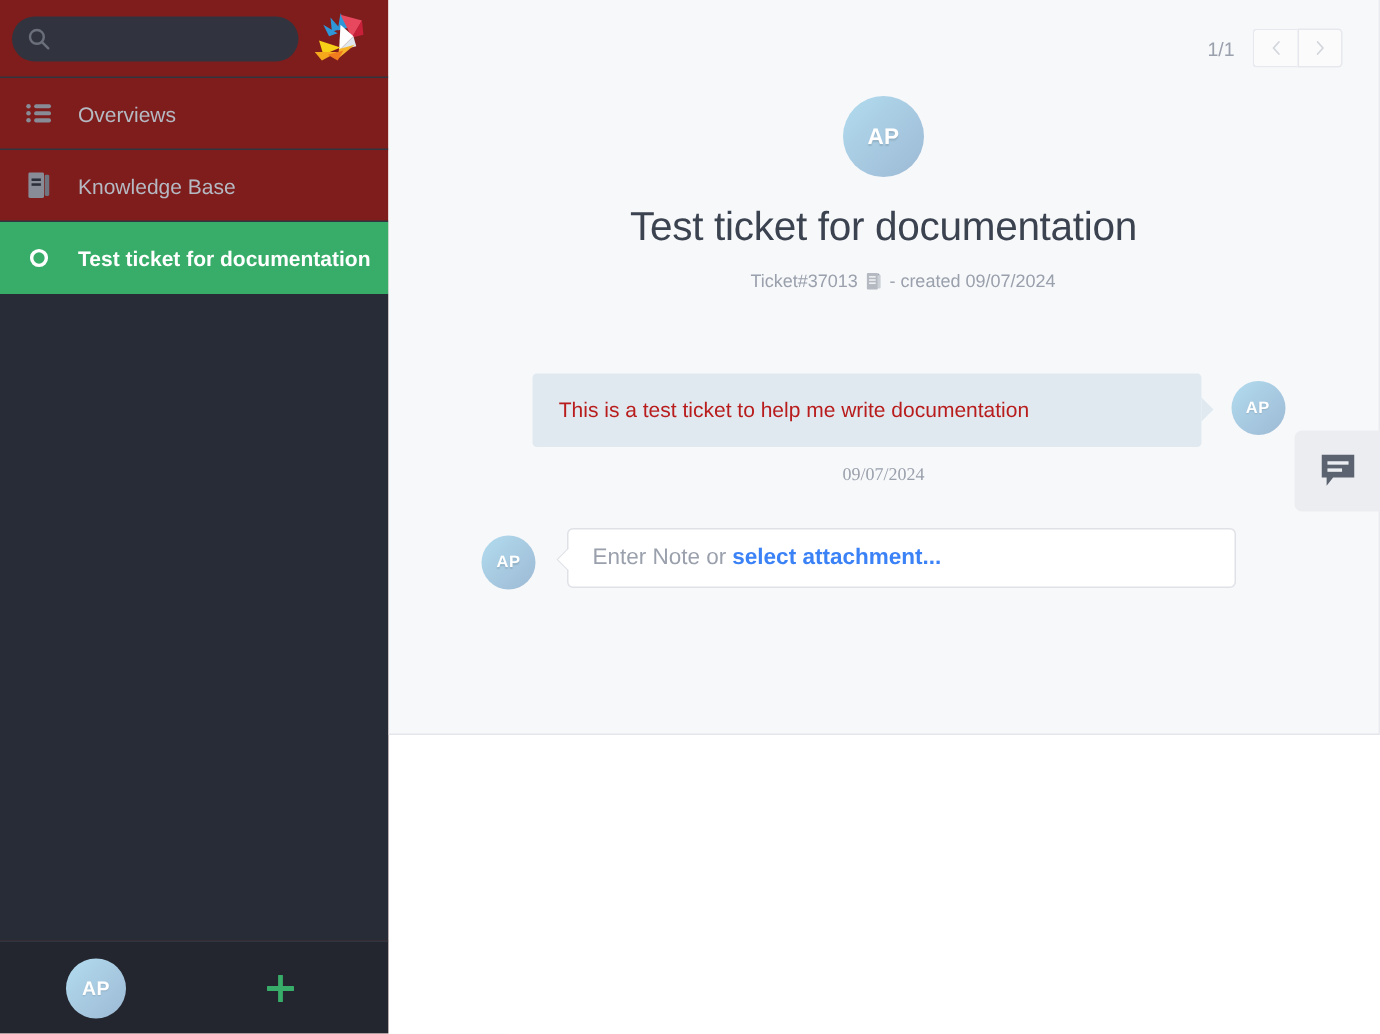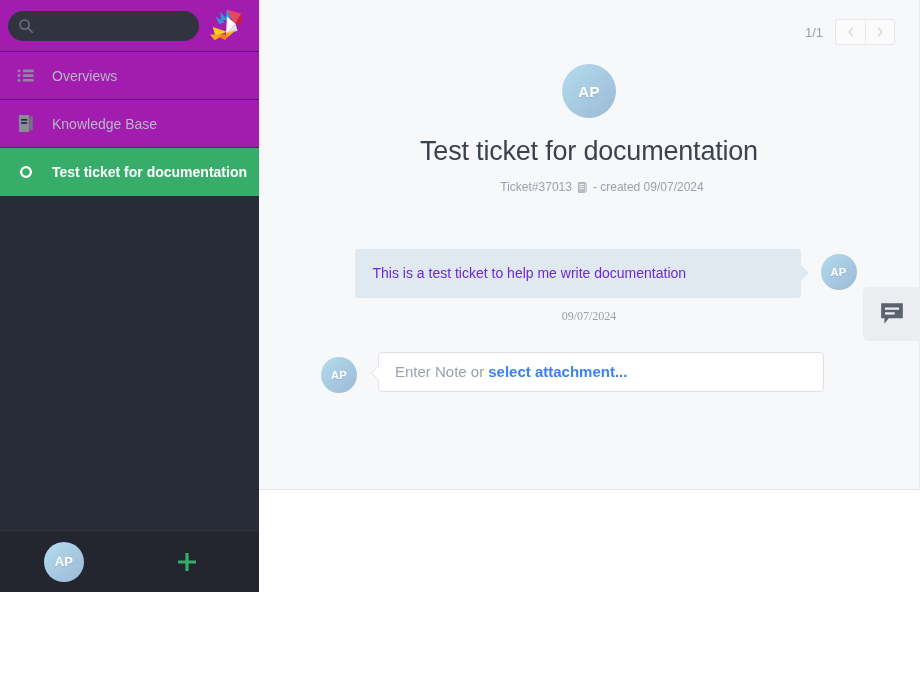--- a/index.html
+++ b/index.html
@@ -7,22 +7,22 @@
   html, body {
     width: 920px; height: 689px;
     background: #ffffff;
     font-family: "Liberation Sans", "DejaVu Sans", sans-serif;
     overflow: hidden;
   }
   #app { position: relative; width: 920px; height: 689px; display: flex; }
 
   
   .sidebar {
-    width: 259px; height: 592px;
-    background: #a21caf;
+    width: 259px; height: 689px;
+    background: #7f1d1d;
     display: flex; flex-direction: column;
     flex: 0 0 259px;
     position: relative;
   }
   .sidebar-top {
     height: 52px; flex: 0 0 52px;
     display: flex; align-items: center;
     padding: 0 10px 0 8px;
     border-bottom: 1px solid #31353f;
   }
@@ -165,21 +165,21 @@
     justify-content: center;
     padding-left: 33px;
   }
   .bubble {
     position: relative;
     width: 446px;
     min-height: 44px;
     background: #dfe9ef;
     border-radius: 3px;
     padding: 15px 18px;
-    color: #6d28d9;
+    color: #b91c1c;
     font-size: 14px;
     line-height: 1.35;
   }
   .bubble:after {
     content: "";
     position: absolute;
     right: -8px; top: 16px;
     width: 0; height: 0;
     border-top: 8px solid transparent;
     border-bottom: 8px solid transparent;

